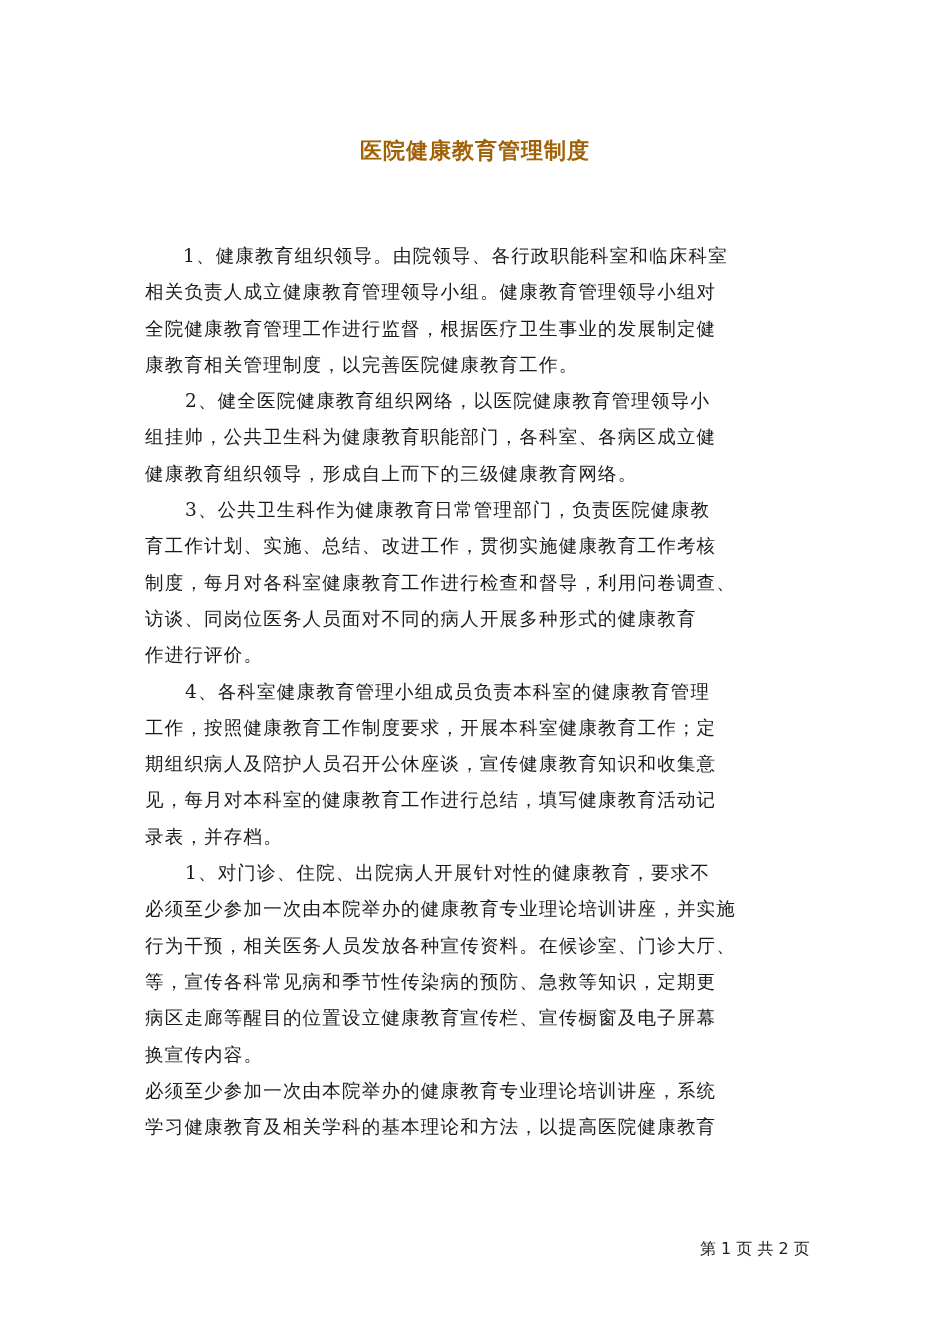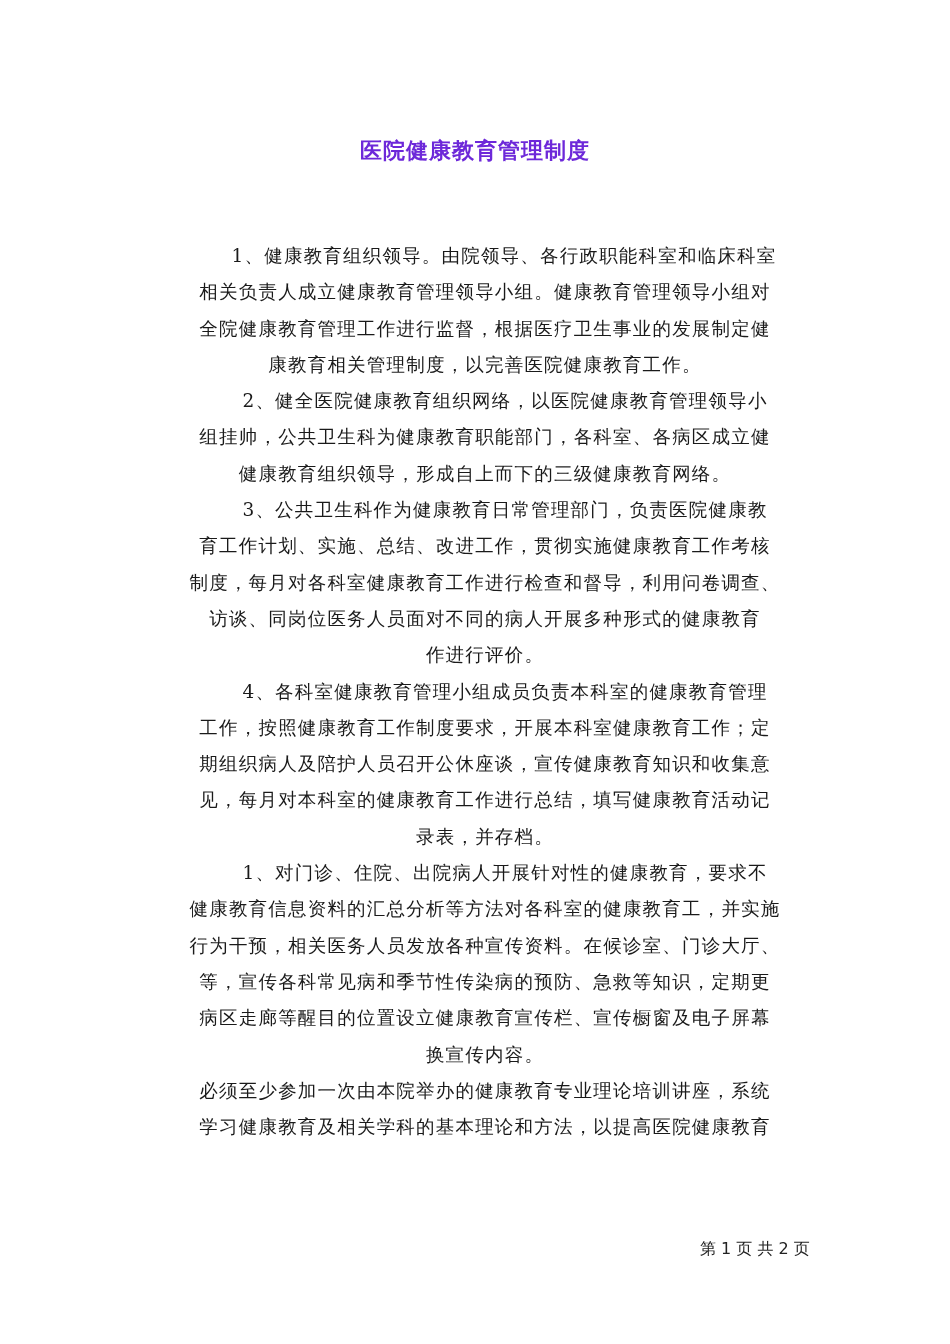--- a/index.html
+++ b/index.html
@@ -21,21 +21,21 @@
       width: 950px;
       height: 1344px;
       background: #ffffff;
     }
     .title {
       position: absolute;
       top: 133px;
       left: 0;
       width: 950px;
       text-align: center;
-      color: #6d28d9;
+      color: #a16207;
       font-size: 22px;
       font-weight: bold;
       letter-spacing: 1px;
       line-height: 34px;
     }
     .body {
       position: absolute;
       left: 145px;
       top: 238px;
       width: 680px;
@@ -43,21 +43,20 @@
     .para {
       margin: 0;
     }
     .line {
       display: block;
       height: 36.3px;
       line-height: 36.3px;
       font-size: 18.5px;
       white-space: nowrap;
       letter-spacing: 1.2px;
-      text-align: center;
     }
     .line.first {
       padding-left: 40px;
     }
     .line.first.p1 {
       padding-left: 38px;
     }
     .footer {
       position: absolute;
       top: 1239px;
@@ -101,21 +100,21 @@
     <div class="para">
       <span class="line first">4、各科室健康教育管理小组成员负责本科室的健康教育管理</span>
       <span class="line">工作，按照健康教育工作制度要求，开展本科室健康教育工作；定</span>
       <span class="line">期组织病人及陪护人员召开公休座谈，宣传健康教育知识和收集意</span>
       <span class="line">见，每月对本科室的健康教育工作进行总结，填写健康教育活动记</span>
       <span class="line">录表，并存档。</span>
     </div>
 
     <div class="para">
       <span class="line first">1、对门诊、住院、出院病人开展针对性的健康教育，要求不</span>
-      <span class="line">健康教育信息资料的汇总分析等方法对各科室的健康教育工，并实施</span>
+      <span class="line">必须至少参加一次由本院举办的健康教育专业理论培训讲座，并实施</span>
       <span class="line">行为干预，相关医务人员发放各种宣传资料。在候诊室、门诊大厅、</span>
       <span class="line">等，宣传各科常见病和季节性传染病的预防、急救等知识，定期更</span>
       <span class="line">病区走廊等醒目的位置设立健康教育宣传栏、宣传橱窗及电子屏幕</span>
       <span class="line">换宣传内容。</span>
     </div>
 
     <div class="para">
       <span class="line">必须至少参加一次由本院举办的健康教育专业理论培训讲座，系统</span>
       <span class="line">学习健康教育及相关学科的基本理论和方法，以提高医院健康教育</span>
     </div>

